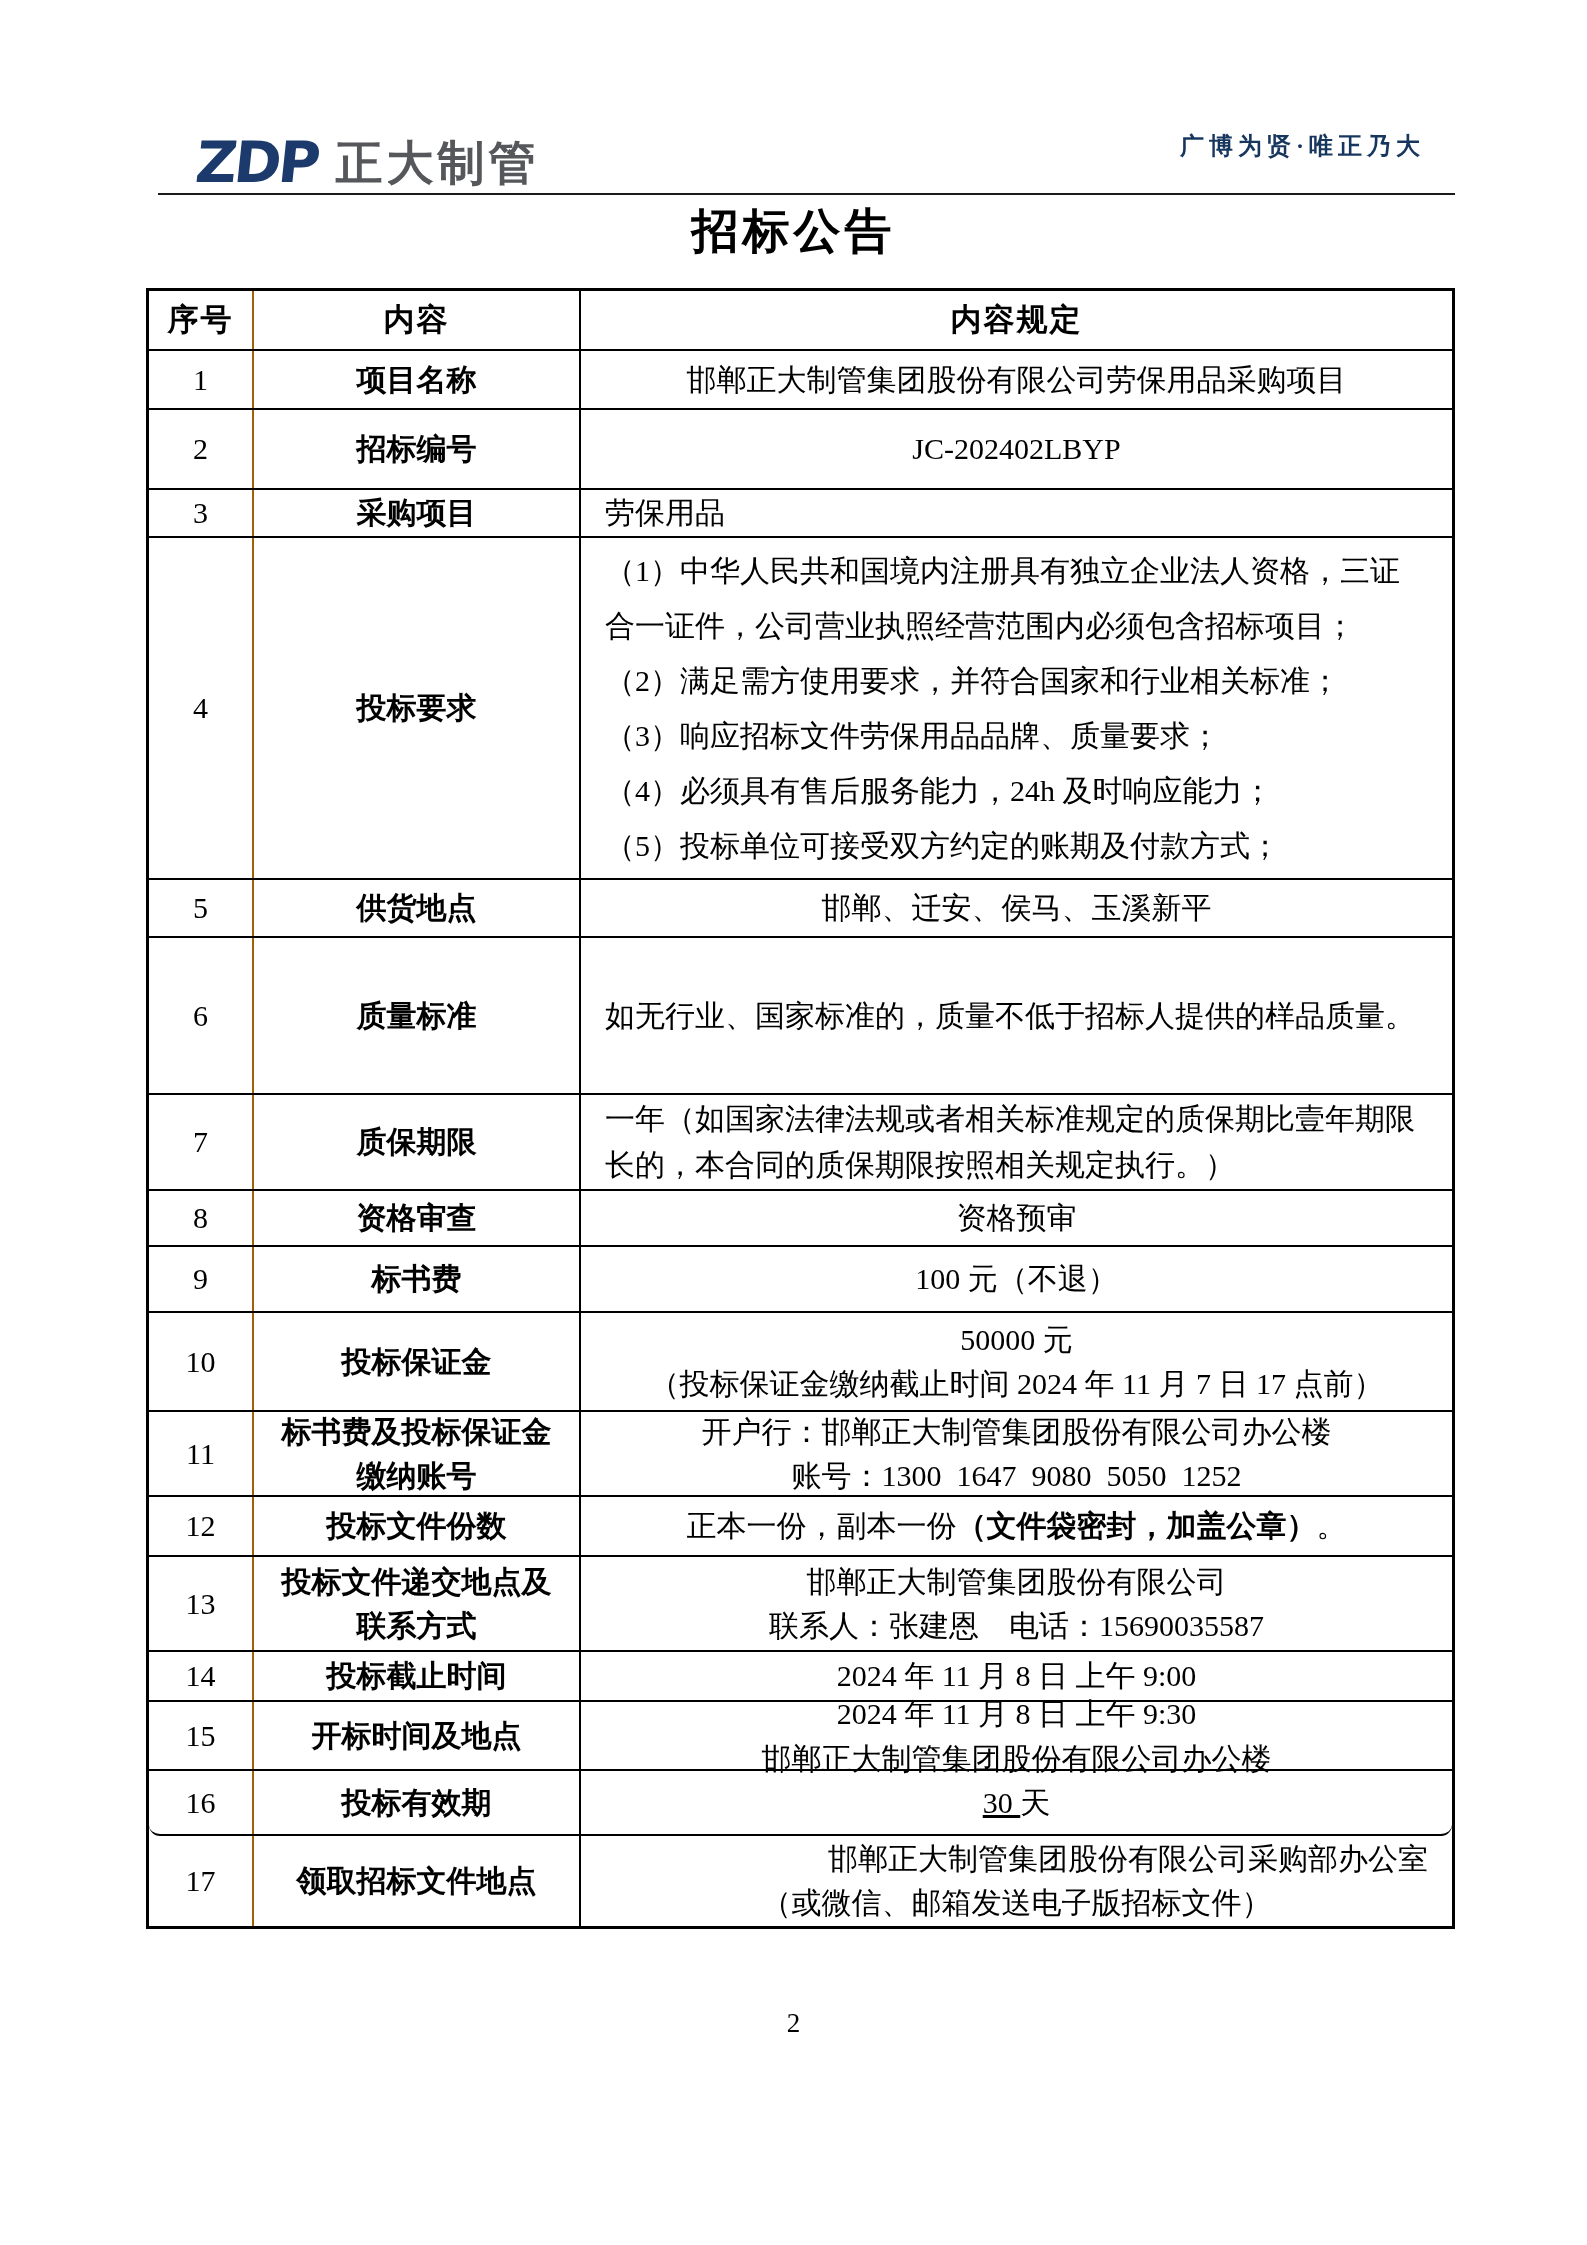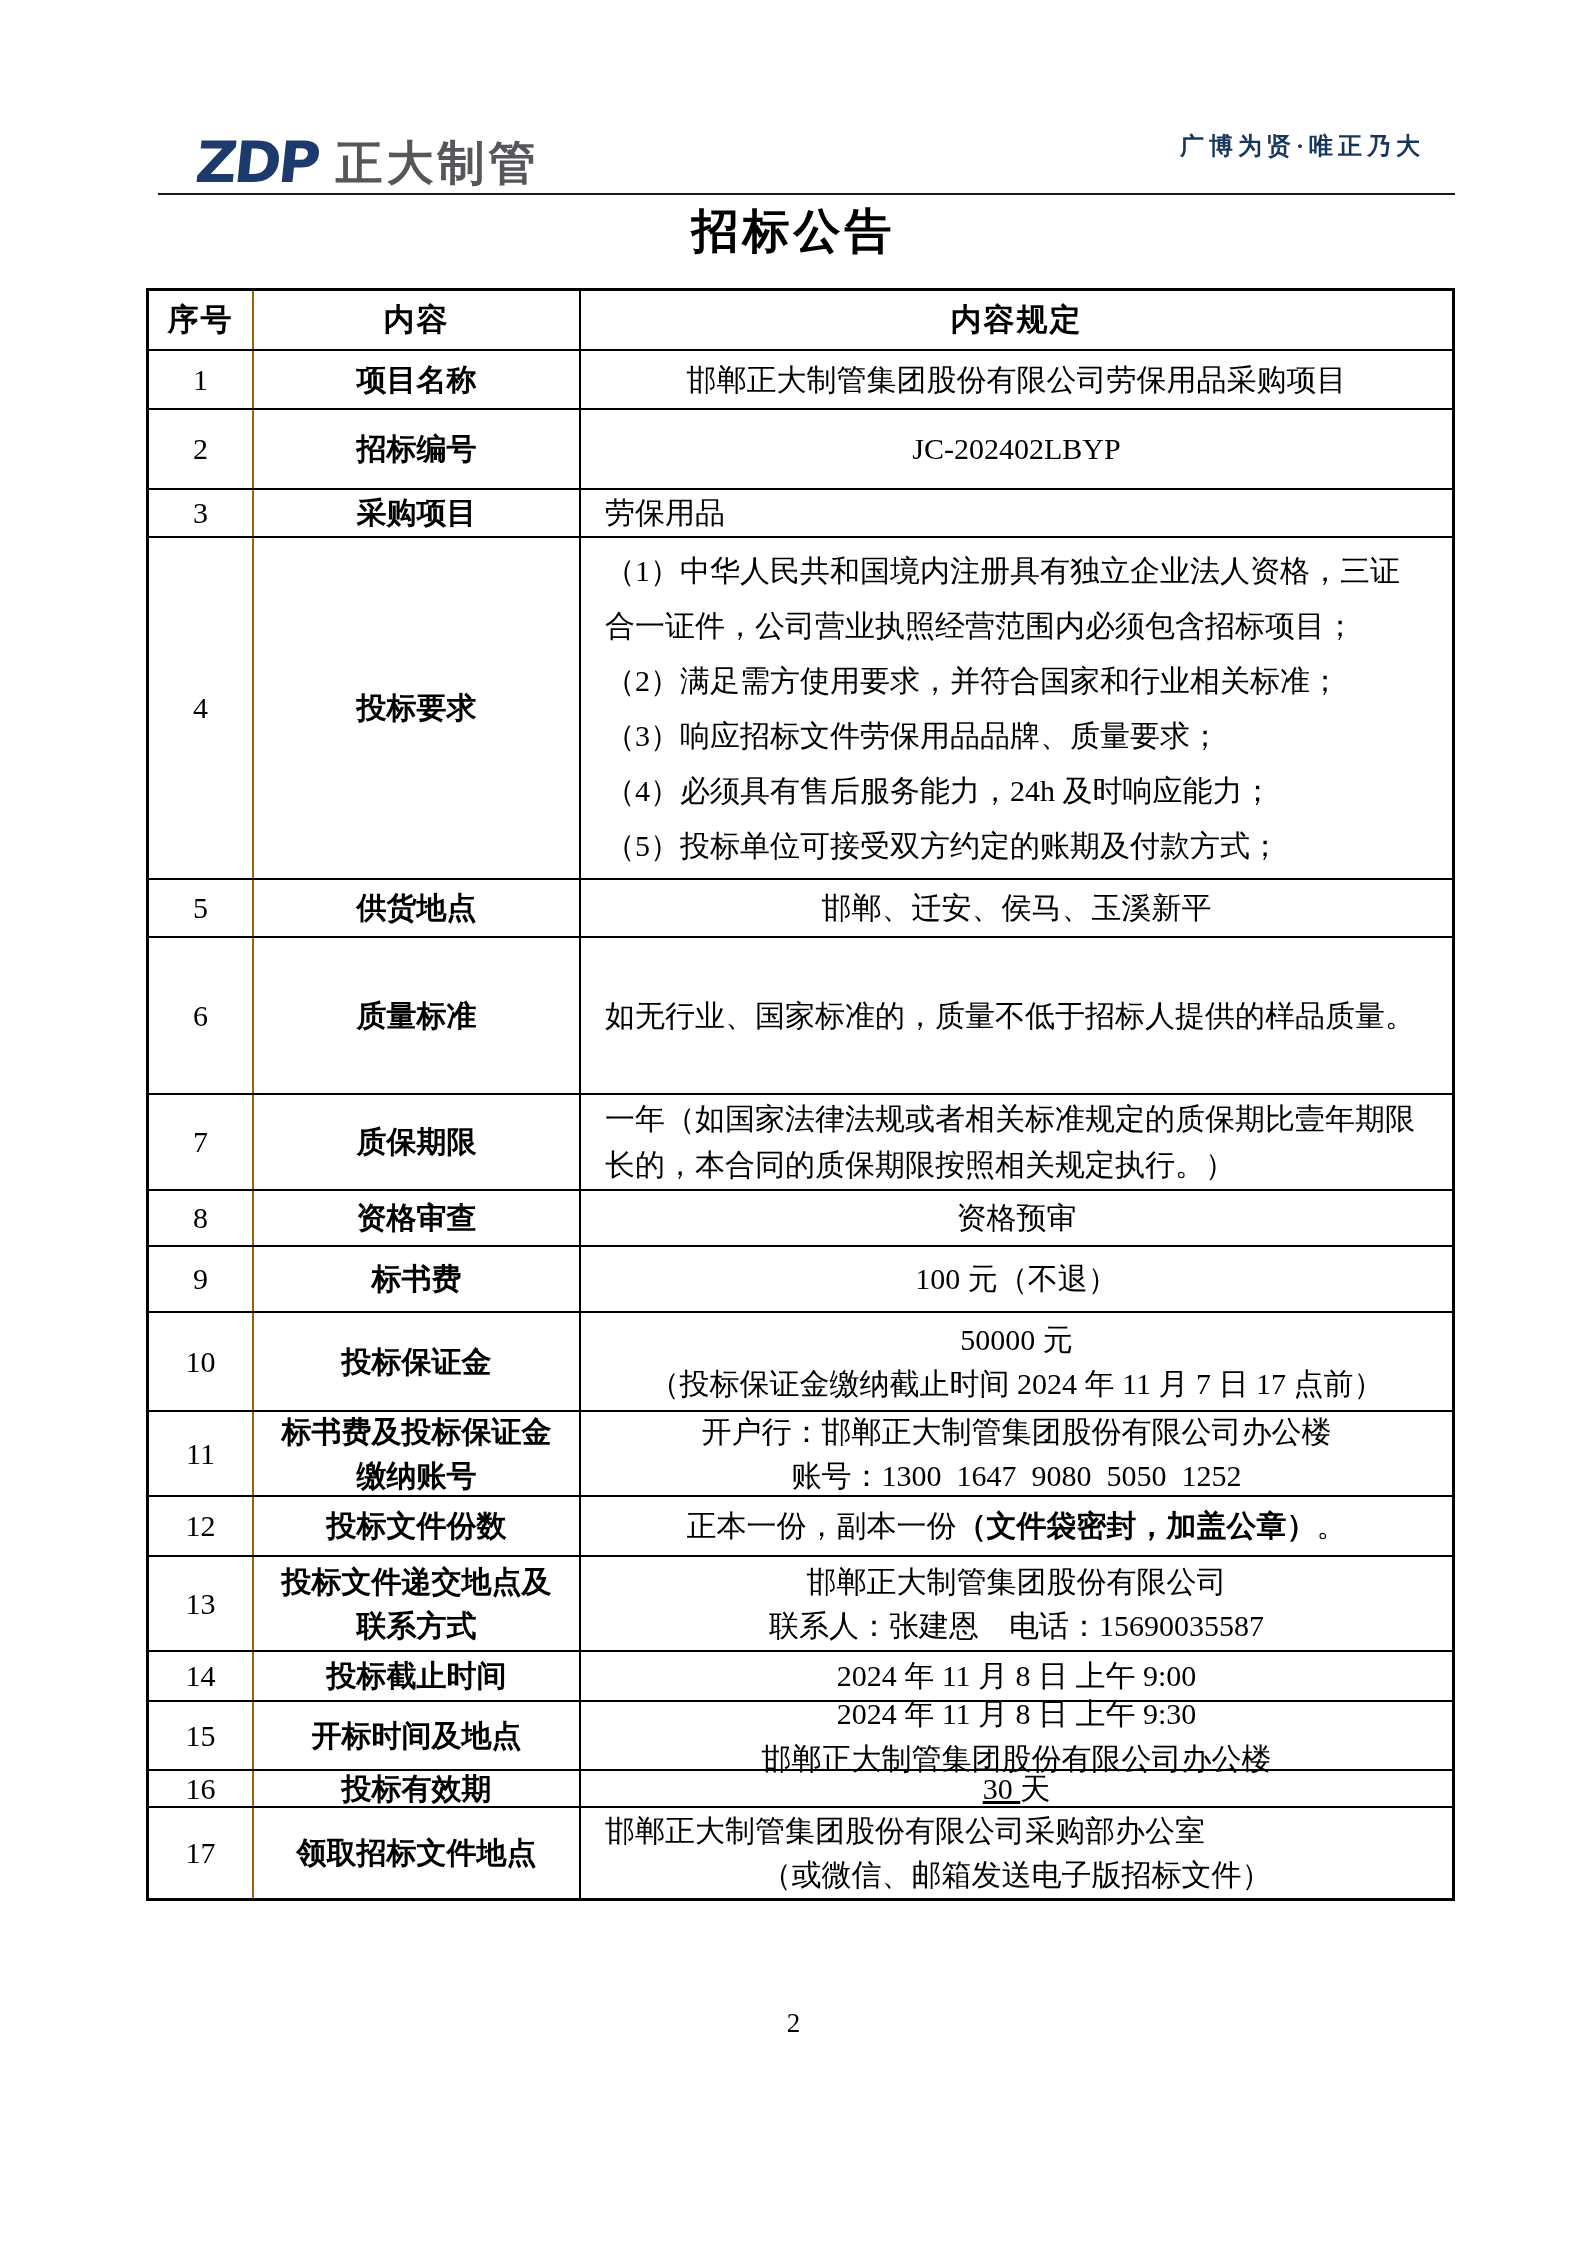--- a/index.html
+++ b/index.html
@@ -206,35 +206,35 @@
       <div class="trow" style="height: 69px;">
         <div class="cell c0">15</div>
         <div class="cell c1">
           <div class="lbl">开标时间及地点</div>
         </div>
         <div class="cell c2">
           <div class="cline" style="text-align: center; line-height: 45px;"><span class="">2024 年 11 月 8 日 上午 9:30</span></div>
           <div class="cline" style="text-align: center; line-height: 45px;"><span class="">邯郸正大制管集团股份有限公司办公楼</span></div>
         </div>
       </div>
-      <div class="trow" style="height: 37px;">
+      <div class="trow" style="height: 65px; border-radius: 11px;">
         <div class="cell c0">16</div>
         <div class="cell c1">
           <div class="lbl">投标有效期</div>
         </div>
         <div class="cell c2">
           <div class="cline" style="text-align: center; line-height: 46px;"><span class="u">30 </span><span class="">天</span></div>
         </div>
       </div>
       <div class="trow" style="height: 90px;">
         <div class="cell c0">17</div>
         <div class="cell c1">
           <div class="lbl">领取招标文件地点</div>
         </div>
         <div class="cell c2">
-          <div class="cline" style="text-align: left; line-height: 44px; font-family: Liberation Serif, serif;"><span class="">邯郸正大制管集团股份有限公司采购部办公室</span></div>
+          <div class="cline" style="text-align: right; line-height: 44px; font-family: Liberation Serif, serif;"><span class="">邯郸正大制管集团股份有限公司采购部办公室</span></div>
           <div class="cline" style="text-align: center; line-height: 44px;"><span class="">（或微信、邮箱发送电子版招标文件）</span></div>
         </div>
       </div>
     </div>
 
   <div class="page-num">2</div>
 </div>
 
 </body></html>

